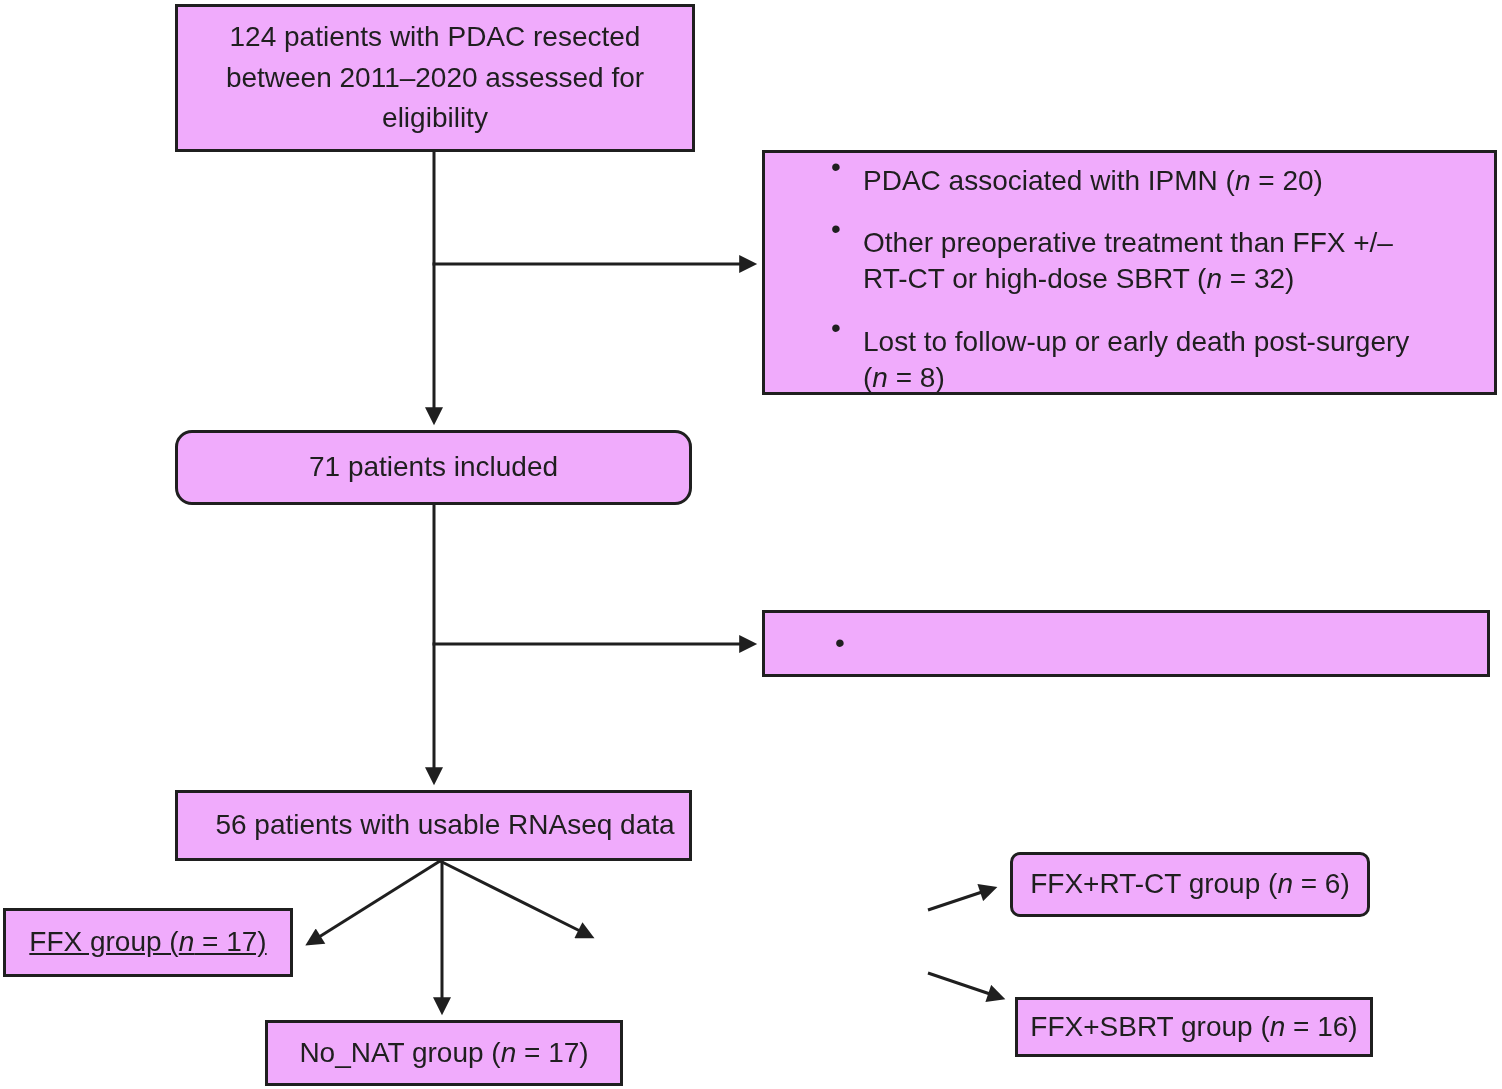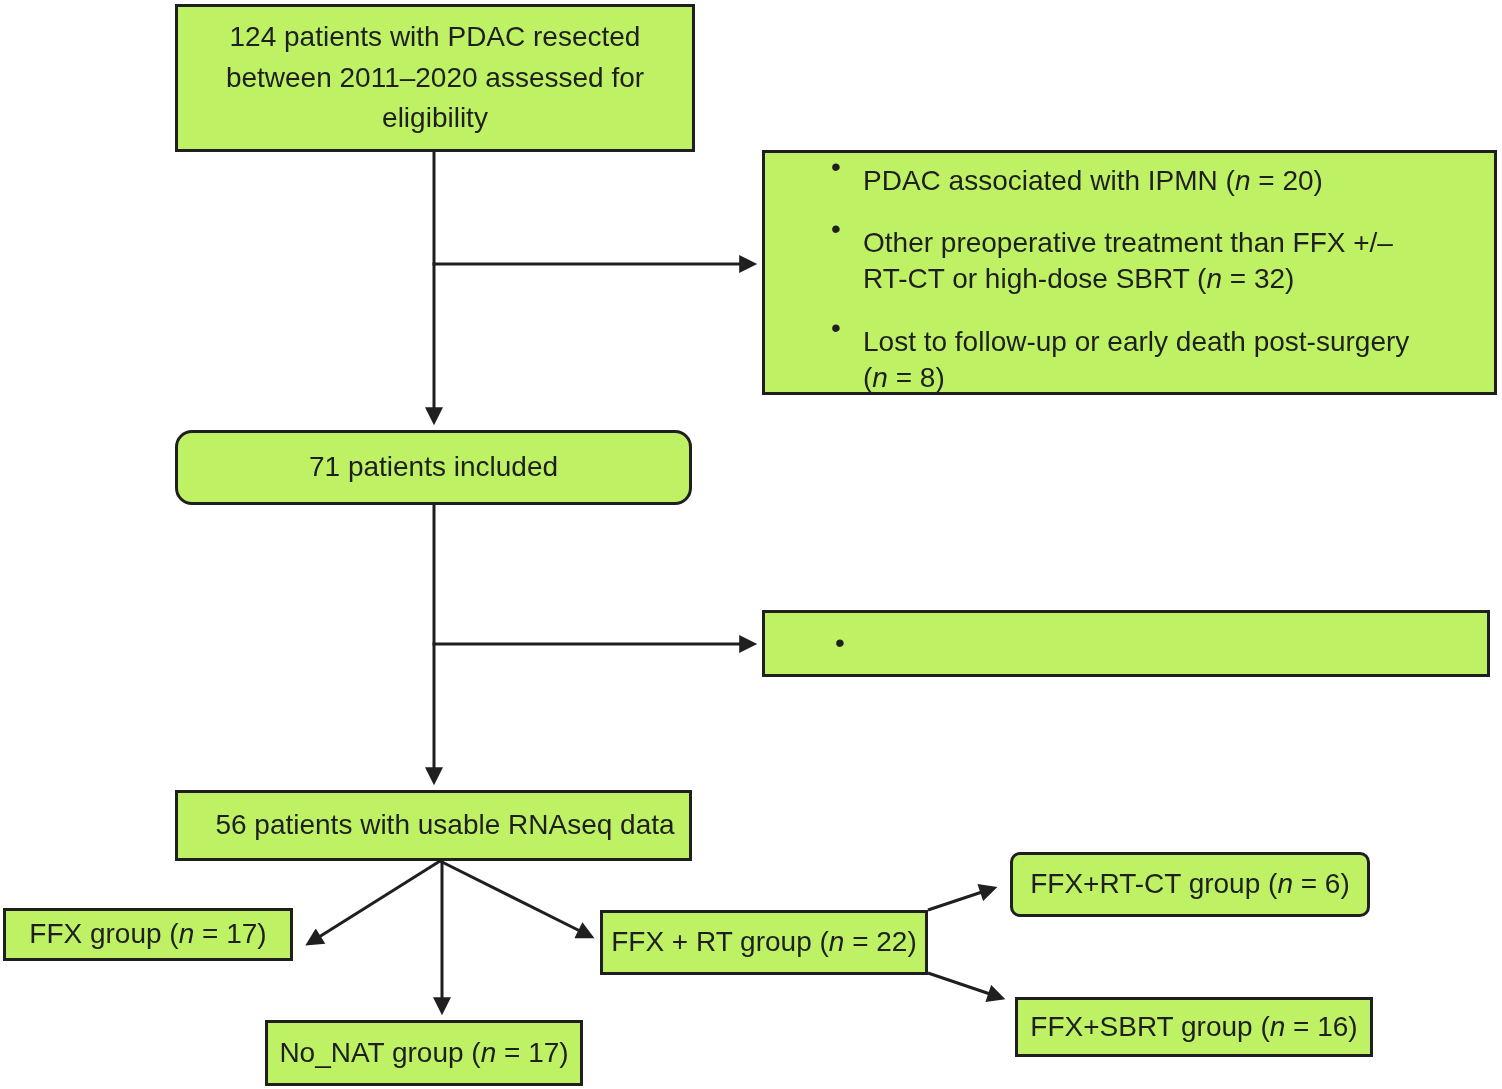--- a/index.html
+++ b/index.html
@@ -15,21 +15,21 @@
   }
   .arrows {
     position: absolute;
     left: 0; top: 0;
     width: 1502px; height: 1089px;
     z-index: 0;
   }
   .box {
     position: absolute;
     box-sizing: border-box;
-    background: #bef264;
+    background: #f0abfc;
     border: 3px solid #1f1f1f;
     display: flex;
     align-items: center;
     justify-content: center;
     z-index: 1;
     line-height: 1.45;
   }
   .center-text {
     text-align: center;
     white-space: pre-line;
@@ -107,31 +107,28 @@
   <div class="box ex-list" style="left:762px; top:610px; width:728px; height:67px; padding-left:70px;">
     <div class="ex-item wide-gap">
       <span class="bullet">•</span>
     </div>
   </div>
 
   <div class="box" style="left:175px; top:790px; width:517px; height:71px;padding-left:23px;">
     <div class="center-text nowrap">56 patients with usable RNAseq data</div>
   </div>
 
-  <div class="box" style="left:3px; top:908px; width:290px; height:53px;">
+  <div class="box" style="left:3px; top:908px; width:290px; height:69px;text-decoration:underline;">
     <span class="nowrap"><span>FFX group (</span><i class="nvar">n</i><span> = 17)</span></span>
   </div>
 
-  <div class="box" style="left:265px; top:1020px; width:318px; height:66px;">
+  <div class="box" style="left:265px; top:1020px; width:358px; height:66px;">
     <span class="nowrap"><span>No_NAT group (</span><i class="nvar">n</i><span> = 17)</span></span>
   </div>
 
-  <div class="box" style="left:600px; top:910px; width:328px; height:65px;">
-    <span class="nowrap"><span>FFX + RT group (</span><i class="nvar">n</i><span> = 22)</span></span>
-  </div>
 
   <div class="box" style="left:1010px; top:852px; width:360px; height:65px;border-radius:10px;">
     <span class="nowrap"><span>FFX+RT-CT group (</span><i class="nvar">n</i><span> = 6)</span></span>
   </div>
 
   <div class="box" style="left:1015px; top:997px; width:358px; height:60px;">
     <span class="nowrap"><span>FFX+SBRT group (</span><i class="nvar">n</i><span> = 16)</span></span>
   </div>
 
 </div>

